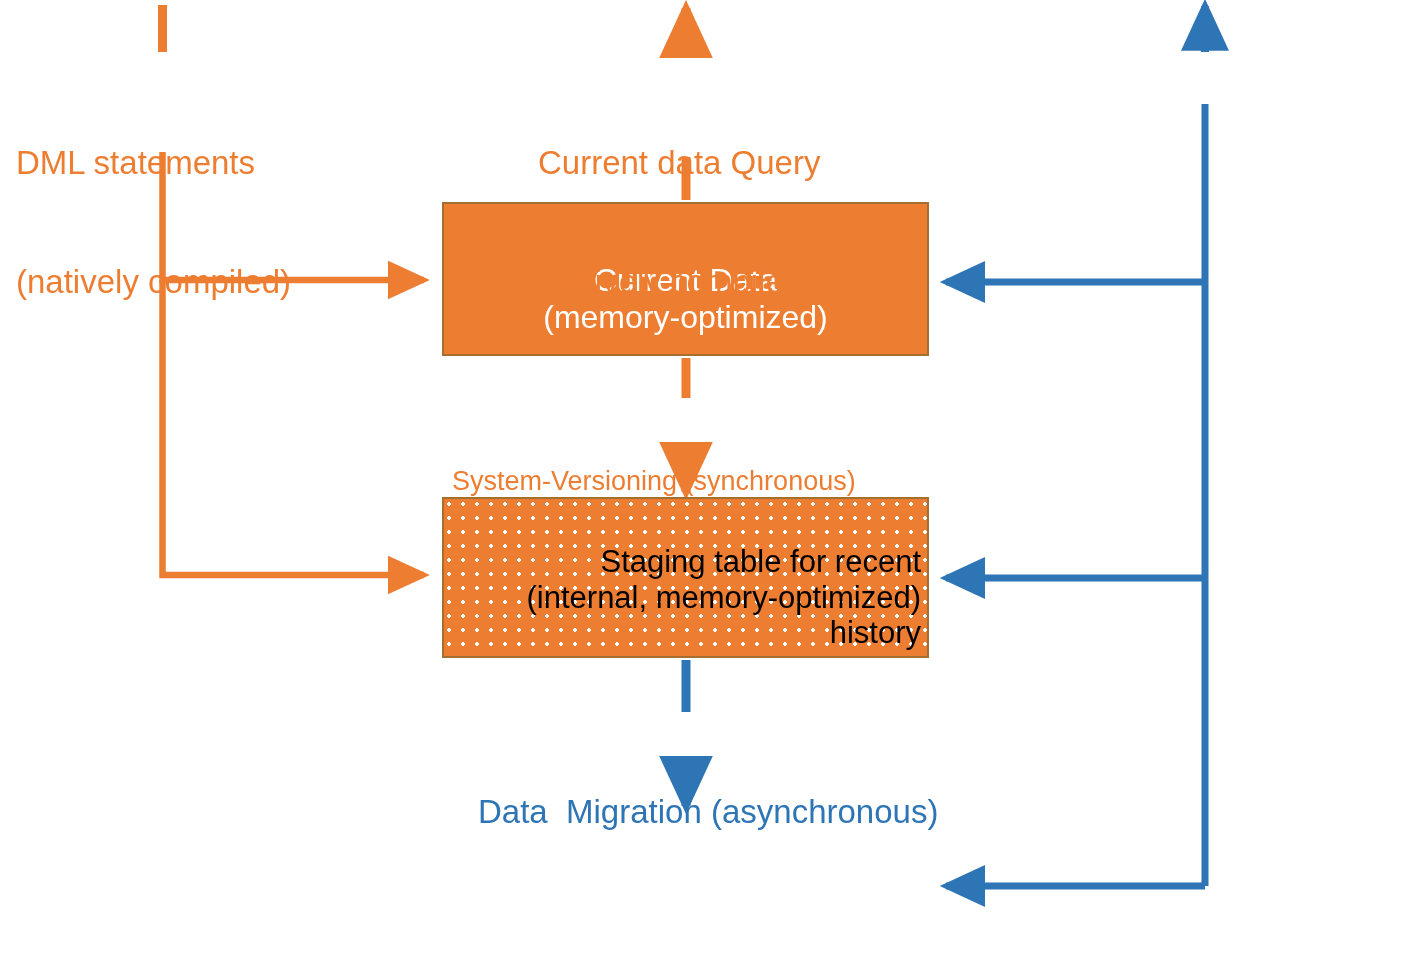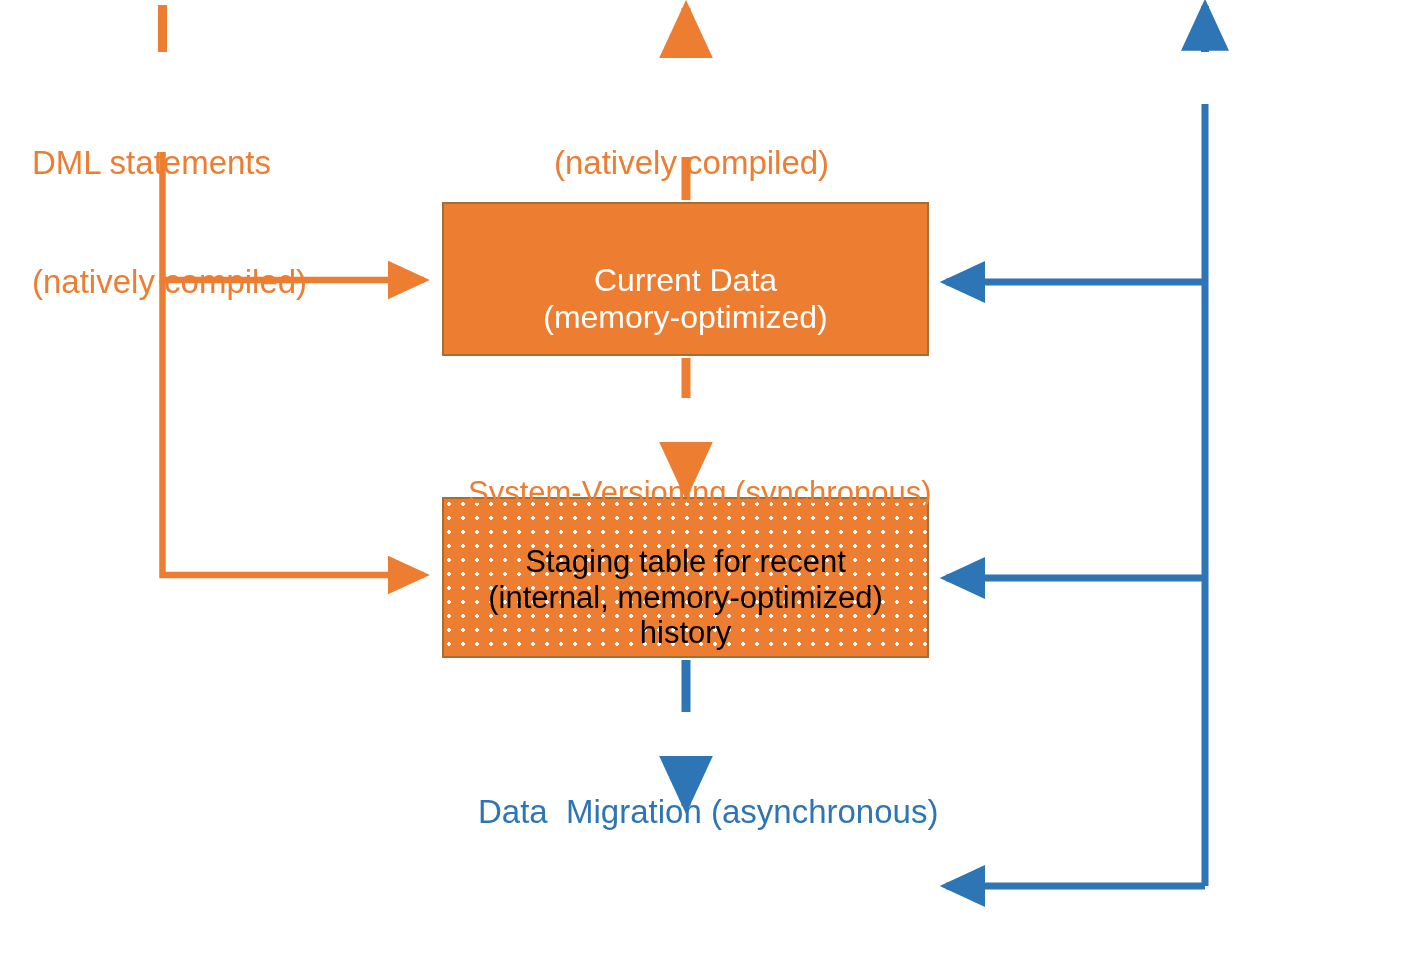--- a/index.html
+++ b/index.html
@@ -35,44 +35,45 @@
   #box-staging{
     left:442px;top:497px;width:487px;height:161px;
     background-color:#ED7D31;
     background-image:
       radial-gradient(circle at 2px 2px, #ffffff 1.6px, rgba(255,255,255,0) 1.9px);
     background-size:14px 14px;
     background-position:3px 3px;
     border:2px solid #A5702F;
     color:#000000;
     font-size:31px;
+    text-align:right;
   }
 
   
   #box-history{
     left:442px;top:812px;width:487px;height:158px;
     background:#2E75B6;
     border:none;
     color:#ffffff;
     font-size:32px;
   }
 
   
   .label{
     position:absolute;
     line-height:1.2;
     white-space:pre;
   }
-  .label.orange{color:#ED7D31;margin-left:16px;}
+  .label.orange{color:#ED7D31;}
   .label.blue{color:#2E75B6;}
 
   #lbl-dml{left:16px;top:64px;font-size:33px;}
   #lbl-current-query{left:538px;top:64px;font-size:33px;}
   #lbl-temporal-query{left:1002px;top:68px;font-size:33px;}
-  #lbl-sysver{left:452px;top:400px;font-size:31px;}
+  #lbl-sysver{left:452px;top:400px;font-size:27px;}
   #lbl-datamig{left:478px;top:713px;font-size:33px;}
 </style>
 </head>
 <body>
 
 <div id="stage">
 
   <svg class="wires" viewBox="0 0 1420 970">
     <defs>
       <marker id="arrO" markerWidth="8" markerHeight="8" refX="5.6" refY="3" orient="auto" markerUnits="strokeWidth">
@@ -136,20 +137,21 @@
     </div>
   </div>
 
 
   <div class="label orange" id="lbl-dml">
     <div>DML statements</div>
     <div>(natively compiled)</div>
   </div>
 
   <div class="label orange" id="lbl-current-query">
+    <div>Current data Query</div>
     <div>(natively compiled)</div>
   </div>
 
 
   <div class="label orange" id="lbl-sysver">
     <div>System-Versioning (synchronous)</div>
   </div>
 
   <div class="label blue" id="lbl-datamig">
     <div>Data  Migration (asynchronous)</div>

